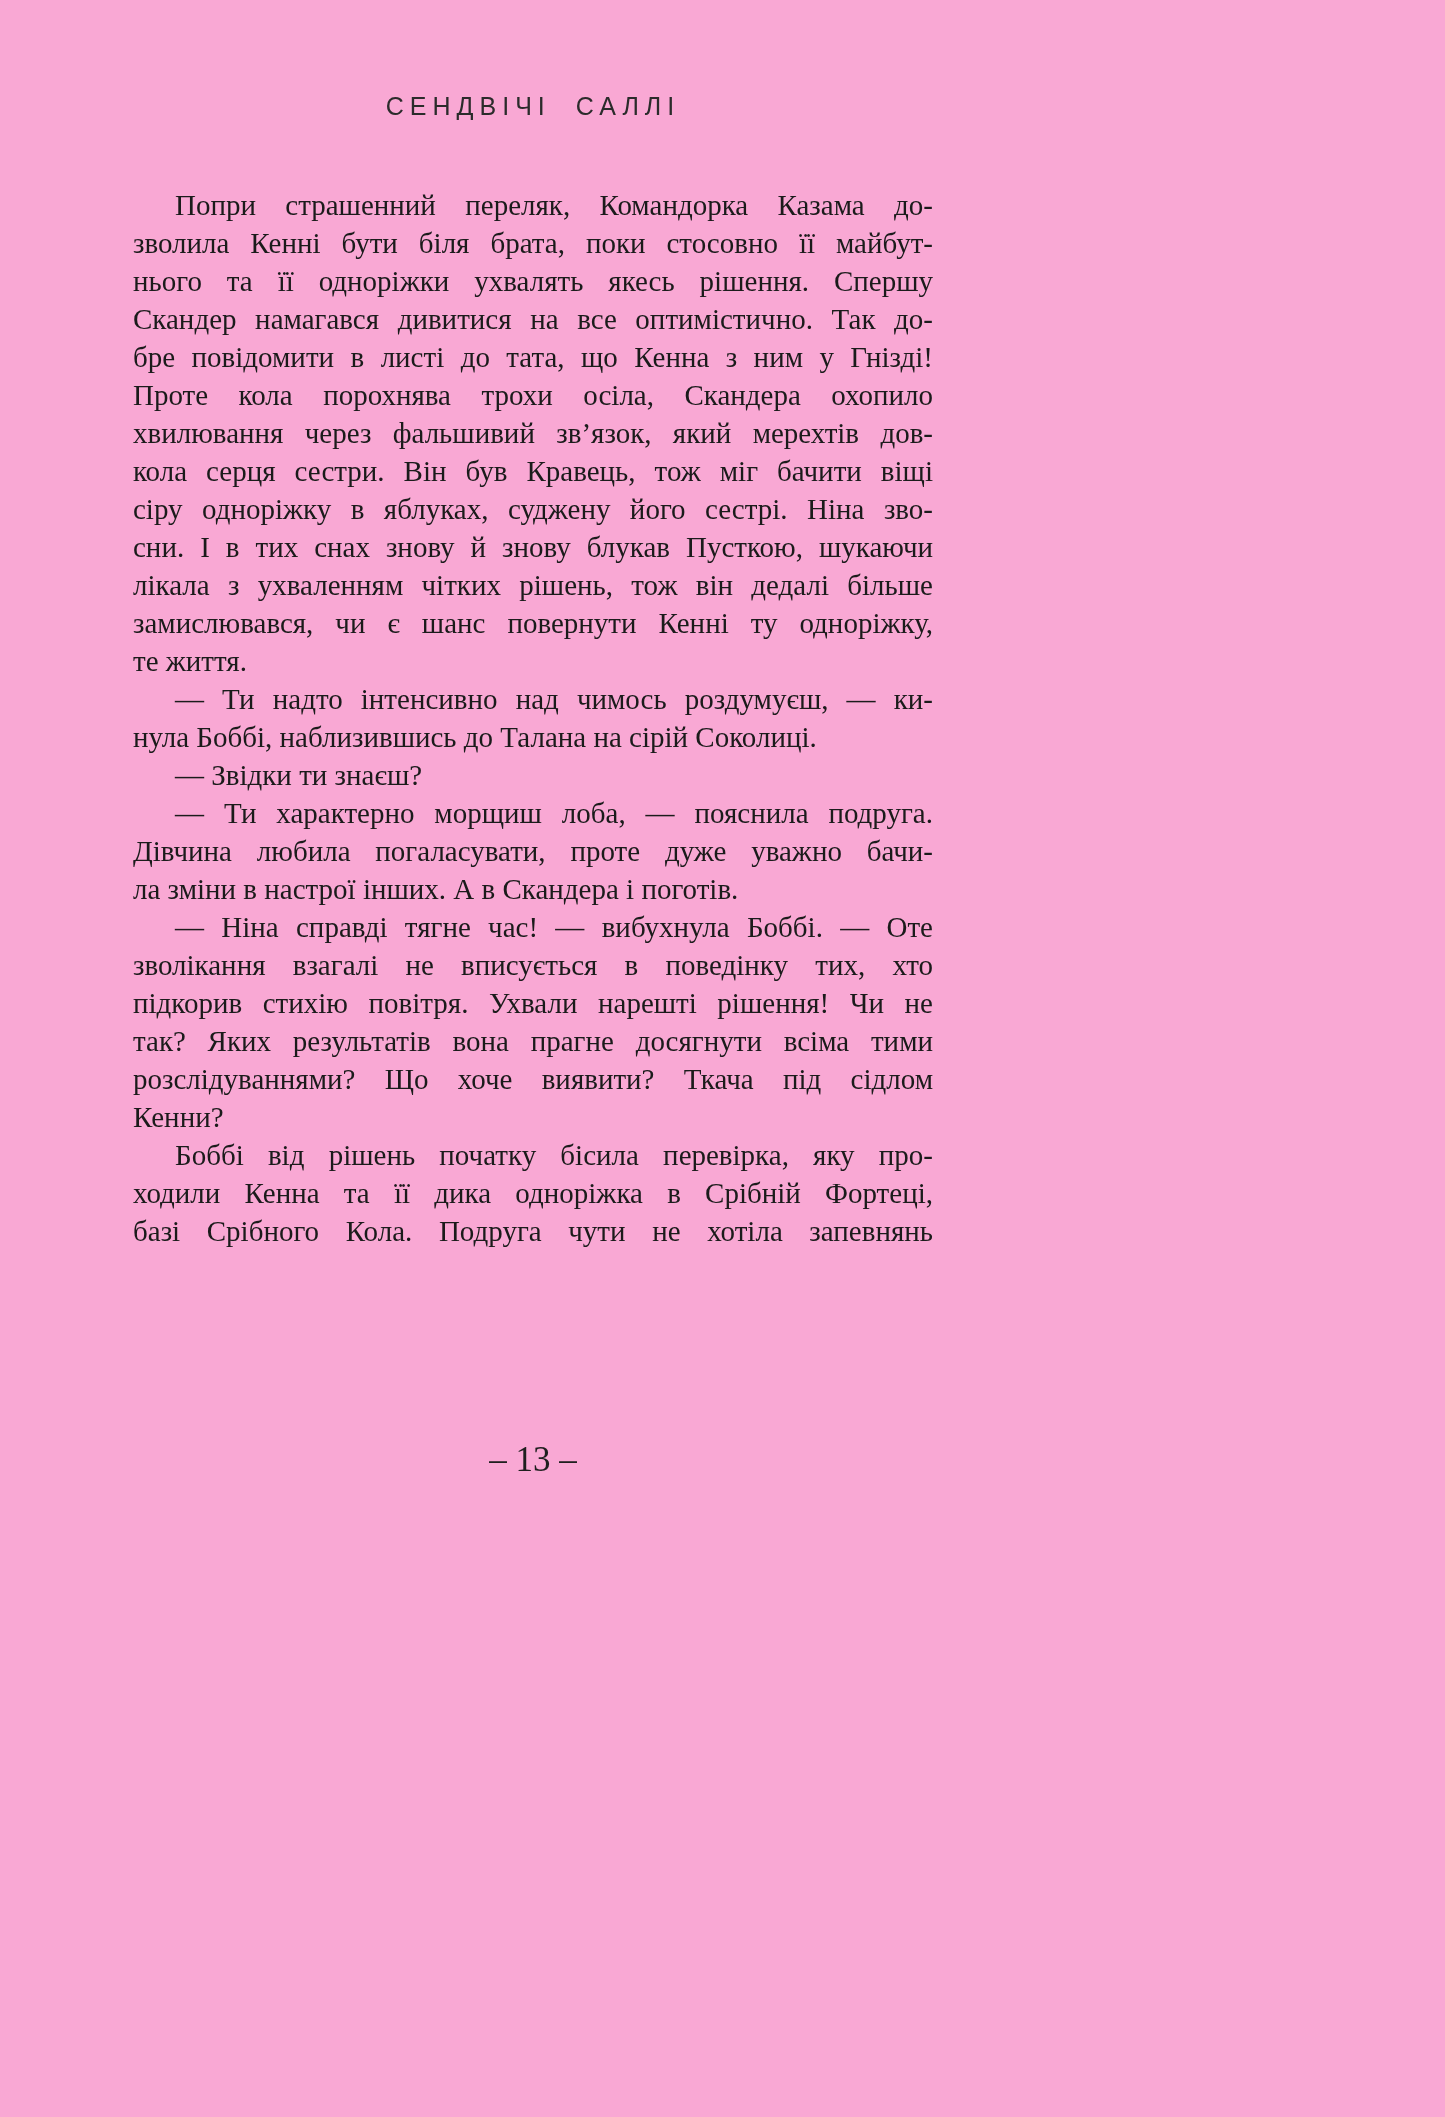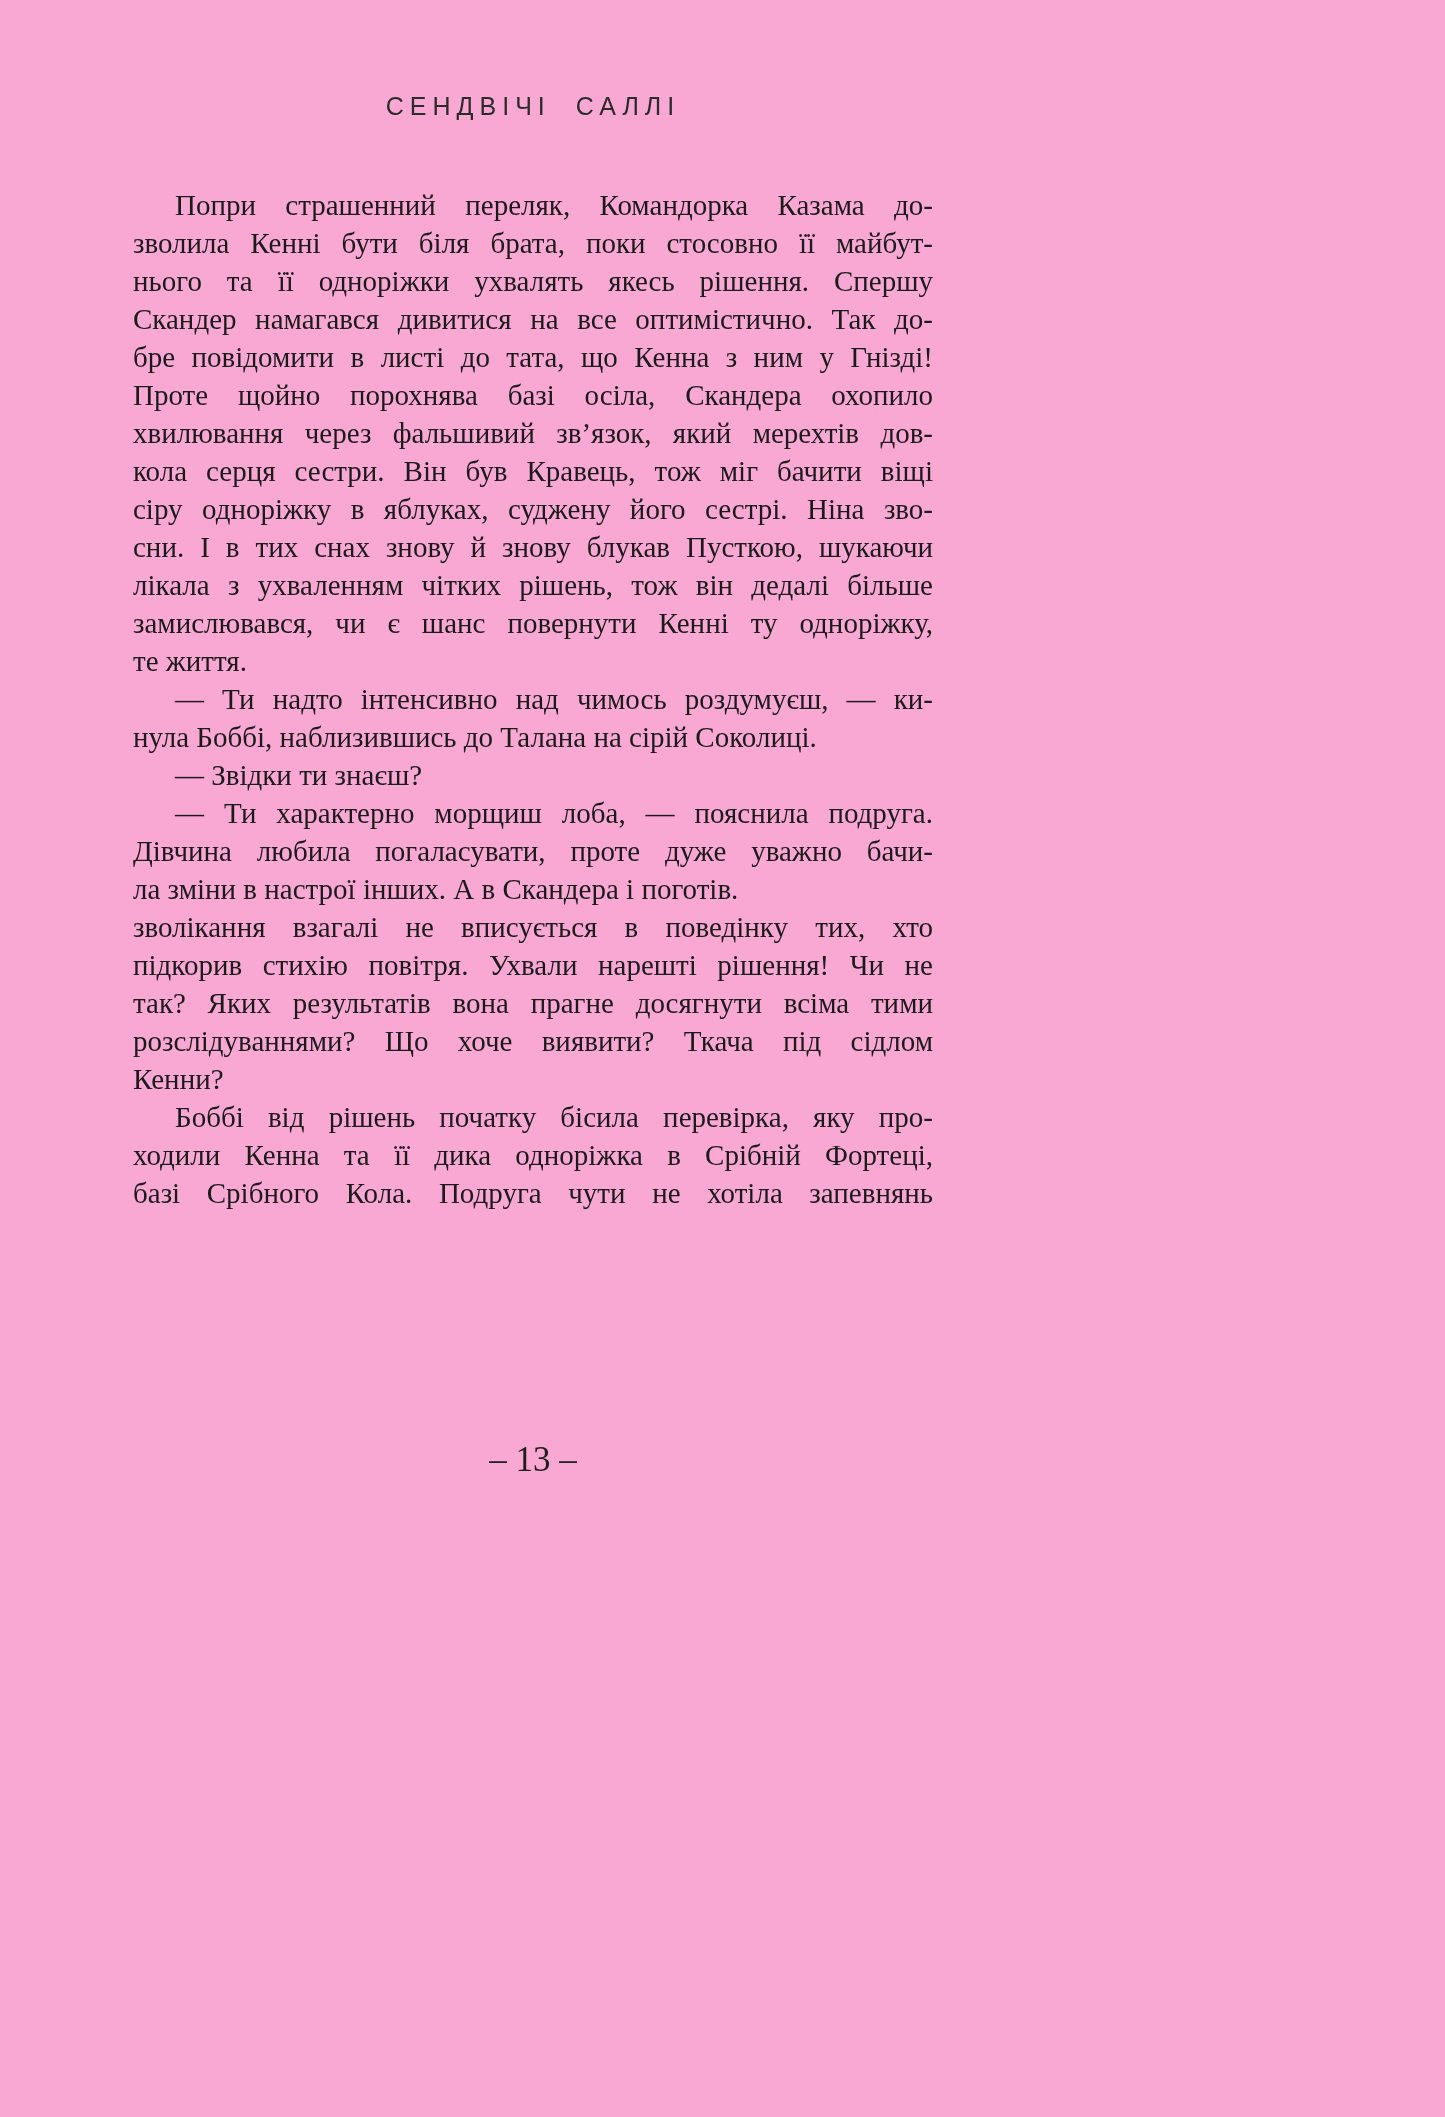--- a/index.html
+++ b/index.html
@@ -70,21 +70,21 @@
 <div class="page">
   <div class="running-header">СЕНДВІЧІ САЛЛІ</div>
 
   <div class="text-block">
       <div class="paragraph">
         <div class="line first">Попри страшенний переляк, Командорка Казама до-</div>
         <div class="line">зволила Кенні бути біля брата, поки стосовно її майбут-</div>
         <div class="line">нього та її одноріжки ухвалять якесь рішення. Спершу</div>
         <div class="line">Скандер намагався дивитися на все оптимістично. Так до-</div>
         <div class="line">бре повідомити в листі до тата, що Кенна з ним у Гнізді!</div>
-        <div class="line">Проте щойно порохнява базі осіла, Скандера охопило</div>
+        <div class="line">Проте кола порохнява трохи осіла, Скандера охопило</div>
         <div class="line">хвилювання через фальшивий зв’язок, який мерехтів дов-</div>
         <div class="line">кола серця сестри. Він був Кравець, тож міг бачити віщі</div>
         <div class="line">сіру одноріжку в яблуках, суджену його сестрі. Ніна зво-</div>
         <div class="line">сни. І в тих снах знову й знову блукав Пусткою, шукаючи</div>
         <div class="line">лікала з ухваленням чітких рішень, тож він дедалі більше</div>
         <div class="line">замислювався, чи є шанс повернути Кенні ту одноріжку,</div>
         <div class="line para-end">те життя.</div>
       </div>
       <div class="paragraph">
         <div class="line first">— Ти надто інтенсивно над чимось роздумуєш, — ки-</div>
@@ -92,20 +92,21 @@
       </div>
       <div class="paragraph">
         <div class="line first para-end">— Звідки ти знаєш?</div>
       </div>
       <div class="paragraph">
         <div class="line first">— Ти характерно морщиш лоба, — пояснила подруга.</div>
         <div class="line">Дівчина любила погаласувати, проте дуже уважно бачи-</div>
         <div class="line para-end">ла зміни в настрої інших. А в Скандера і поготів.</div>
       </div>
       <div class="paragraph">
+        <div class="line first">— Ніна справді тягне час! — вибухнула Боббі. — Оте</div>
         <div class="line">зволікання взагалі не вписується в поведінку тих, хто</div>
         <div class="line">підкорив стихію повітря. Ухвали нарешті рішення! Чи не</div>
         <div class="line">так? Яких результатів вона прагне досягнути всіма тими</div>
         <div class="line">розслідуваннями? Що хоче виявити? Ткача під сідлом</div>
         <div class="line para-end">Кенни?</div>
       </div>
       <div class="paragraph">
         <div class="line first">Боббі від рішень початку бісила перевірка, яку про-</div>
         <div class="line">ходили Кенна та її дика одноріжка в Срібній Фортеці,</div>
         <div class="line">базі Срібного Кола. Подруга чути не хотіла запевнянь</div>

